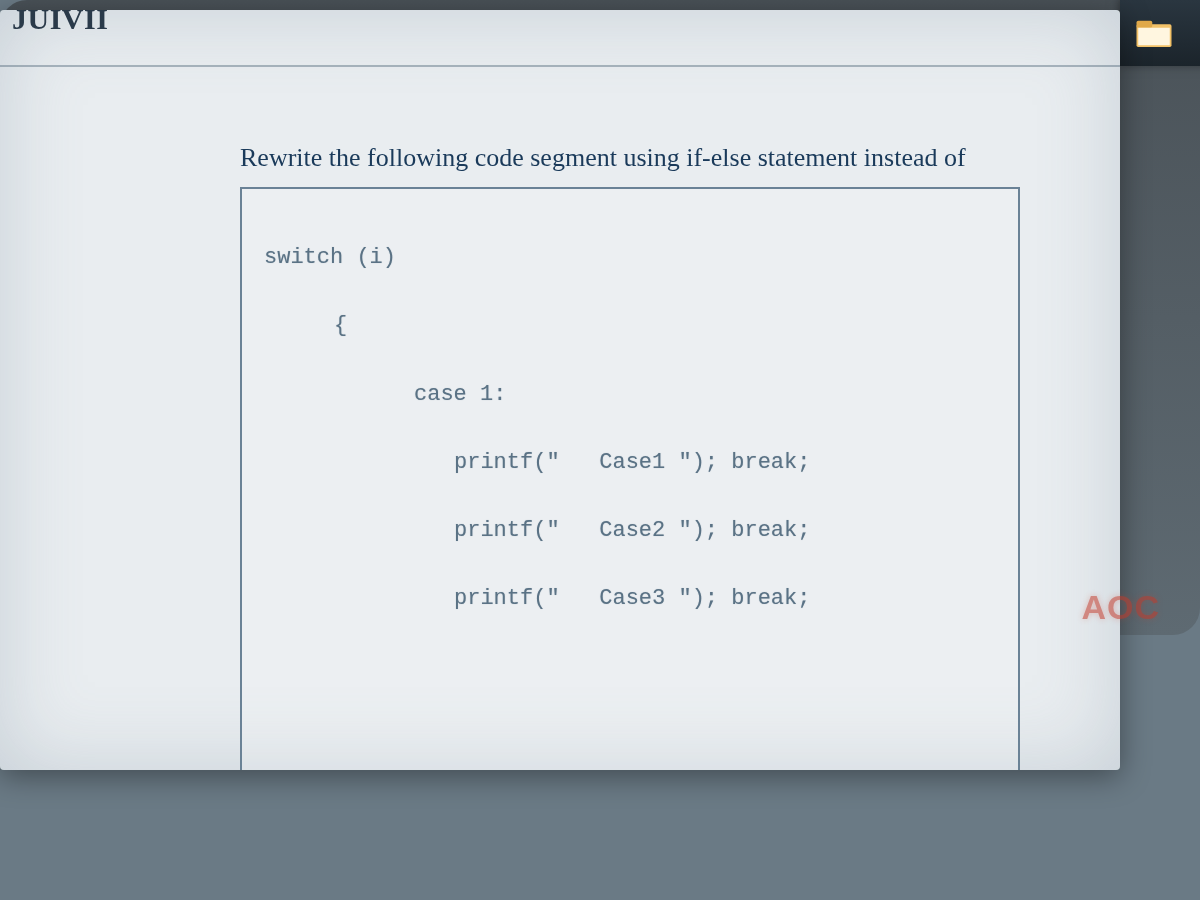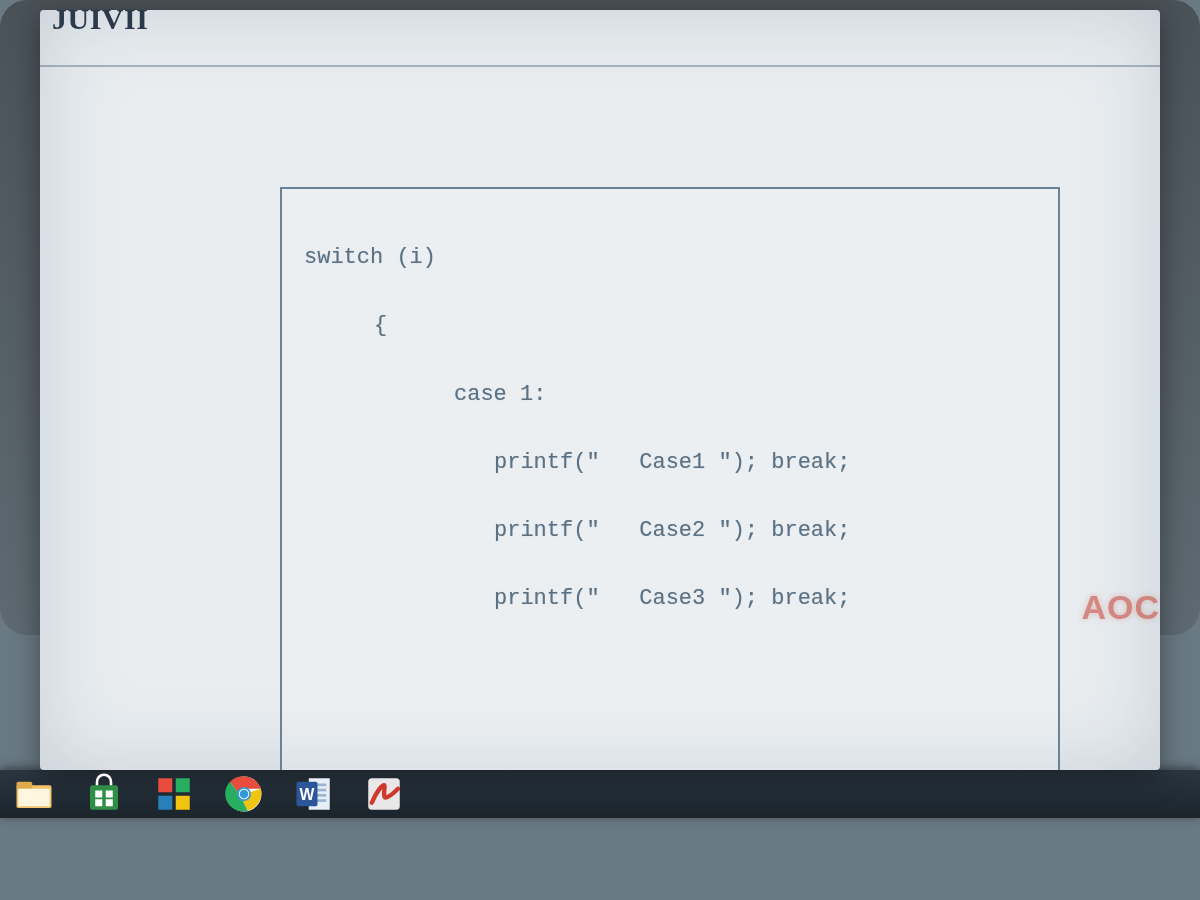--- a/index.html
+++ b/index.html
@@ -10,21 +10,21 @@
     overflow: hidden;
     font-family: Arial, sans-serif;
     background: #6a7a85;
   }
   .desk {
     width: 1200px;
     height: 635px;
     background: linear-gradient(180deg, #4a5258 0%, #5e6a72 100%);
     position: relative;
     display: flex;
-    flex-direction: column;
+    flex-direction: row;
     border-radius: 27px;
   }
   .screen-area {
     flex: 1;
     padding: 10px 0 0 0;
     display: flex;
     justify-content: center;
     align-items: flex-start;
   }
   .paper {
@@ -121,21 +121,21 @@
 <body>
 
 <div class="desk">
 
   <div class="screen-area">
     <div class="paper">
       <div class="header-fragment">JUIVII</div>
 
       <div class="content">
         <div class="prompt">
-          <br>
+          <span>Rewrite the following code segment using if-else statement instead of</span><br>
         </div>
 
         <div class="codebox">
 <span class="l ind0">switch (i)</span>
 <span class="l ind1">{</span>
 <span class="l ind2">case 1:</span>
 <span class="l ind3">printf("   Case1 "); break;</span>
 <span class="l ind3">printf("   Case2 "); break;</span>
 <span class="l ind3">printf("   Case3 "); break;</span>
 

